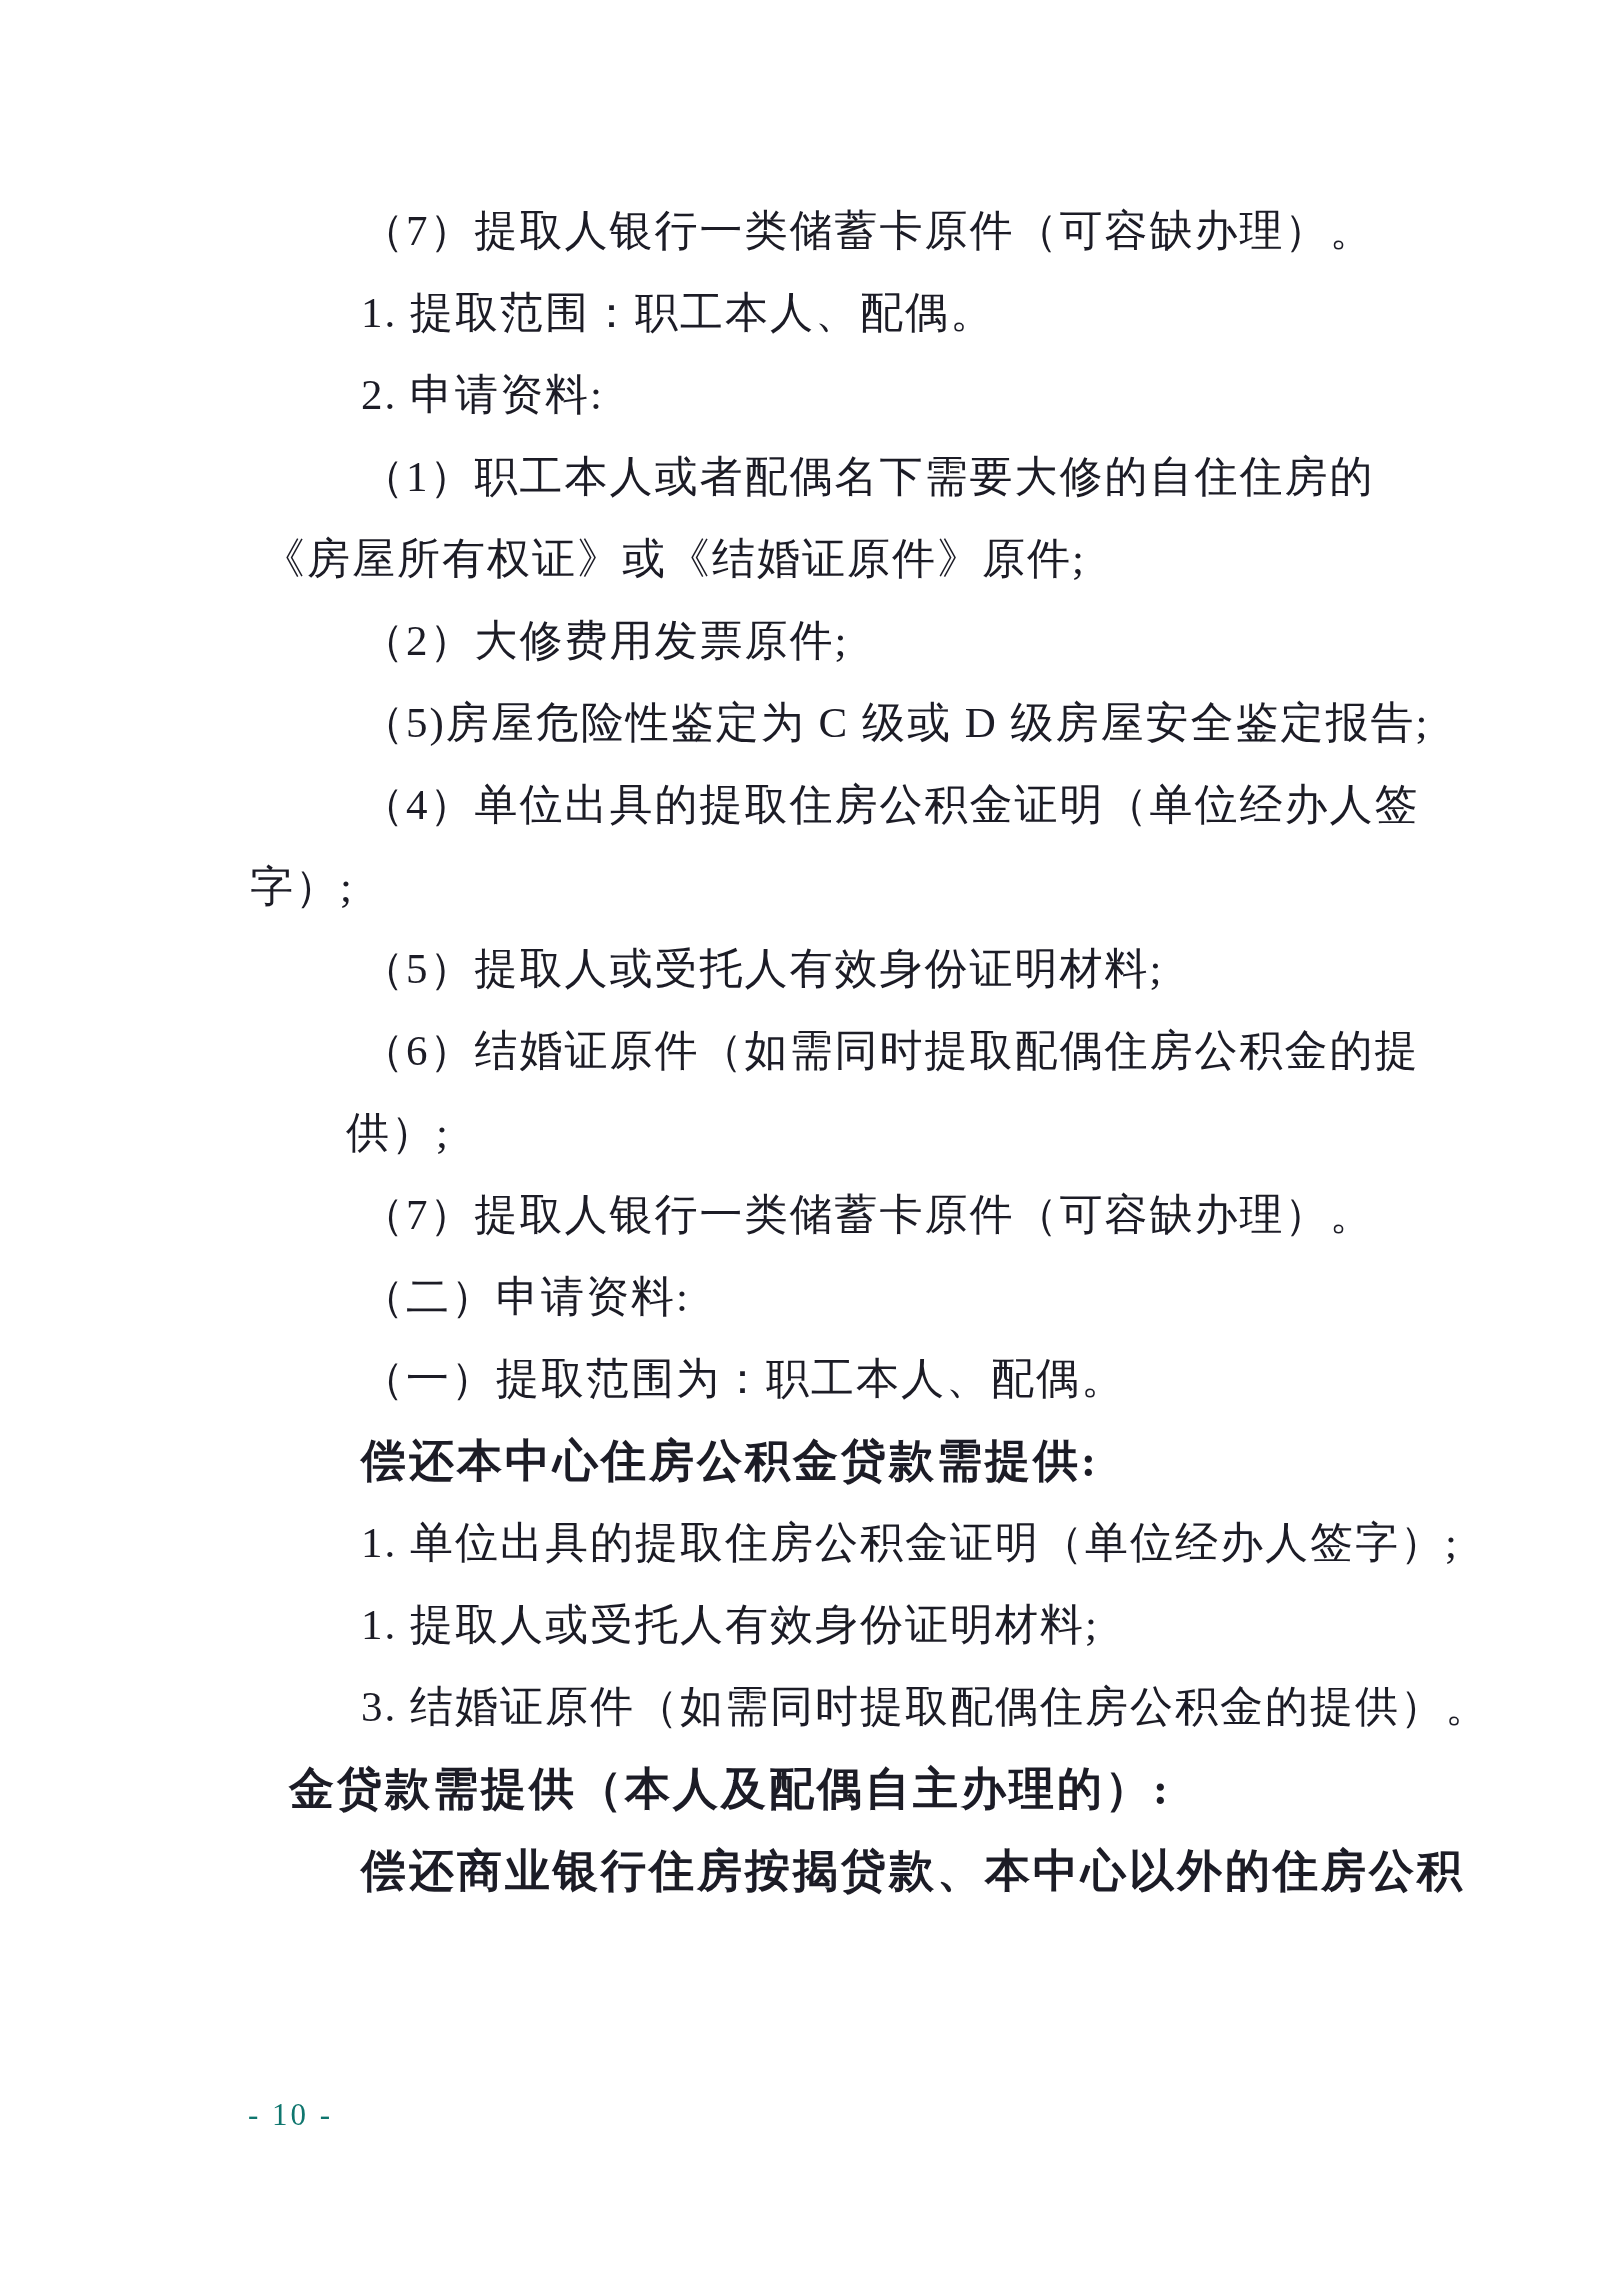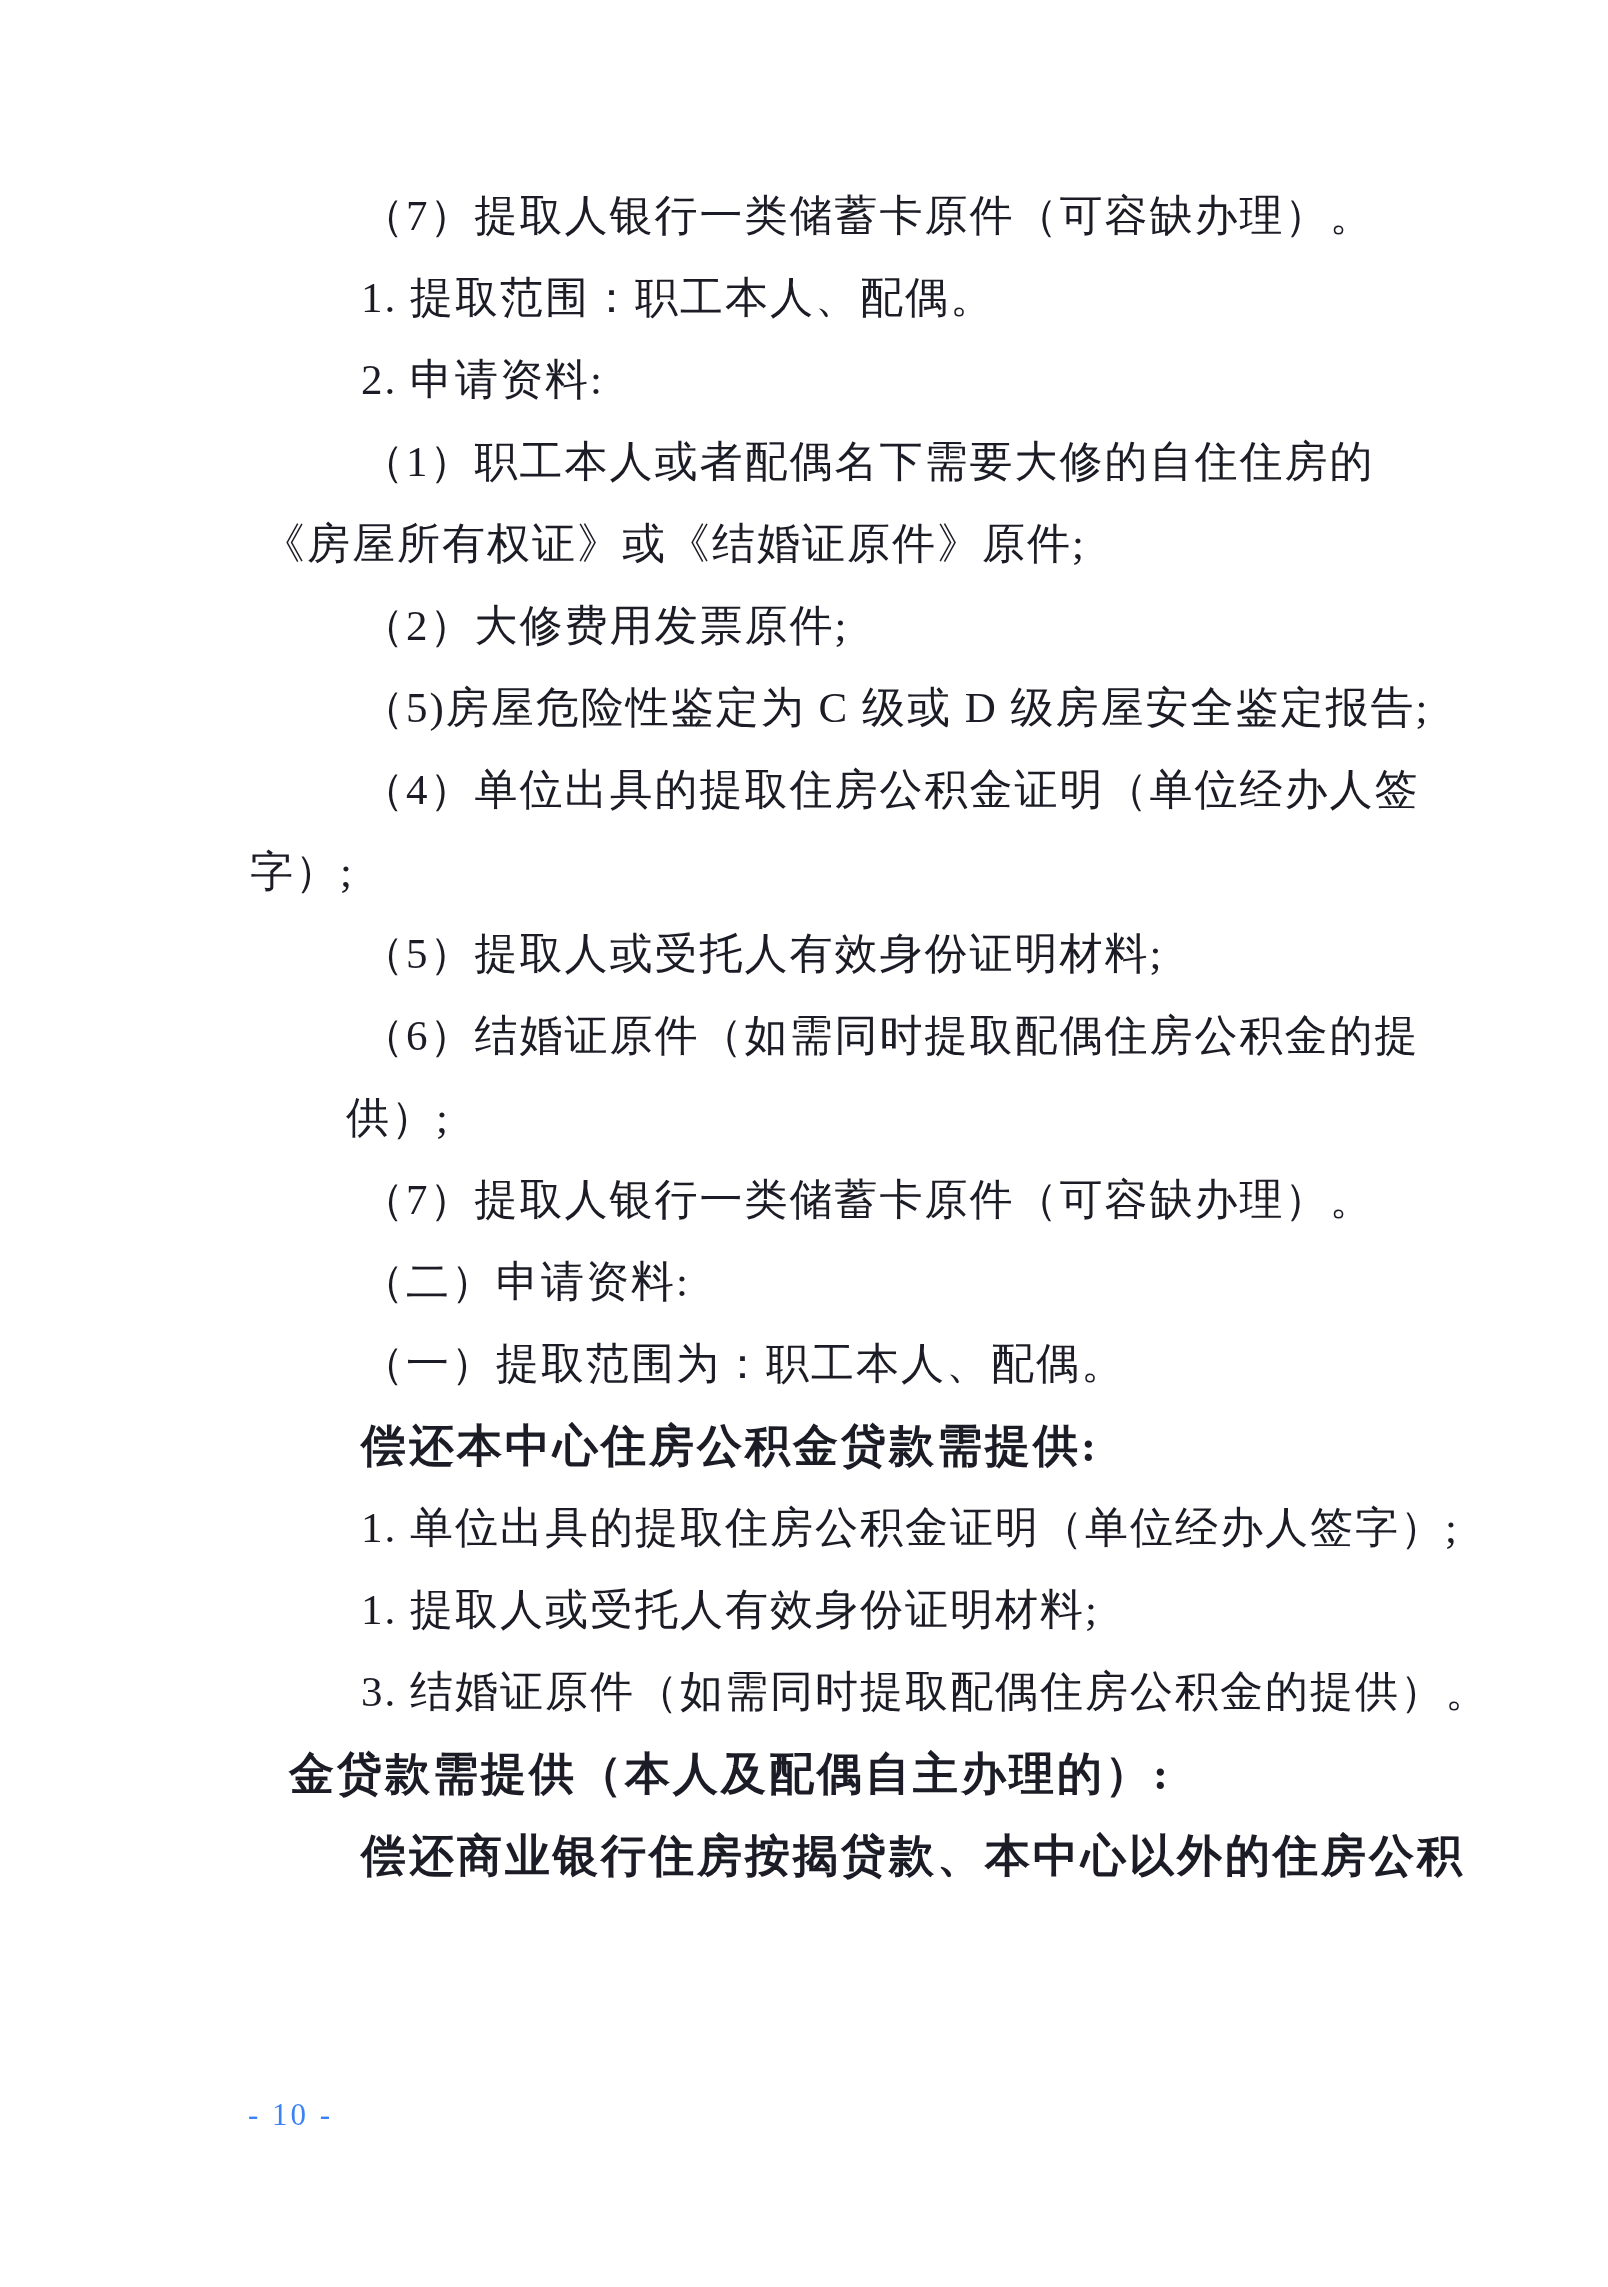--- a/index.html
+++ b/index.html
@@ -12,21 +12,21 @@
     width: 1609px;
     height: 2288px;
     background: #ffffff;
     overflow: hidden;
     font-family: "Liberation Serif", "DejaVu Serif", serif;
     color: #1c1c26;
   }
   .content {
     position: absolute;
     left: 262px;
-    top: 175px;
+    top: 190px;
     width: 1238px;
   }
   .line {
     height: 82px;
     line-height: 82px;
     font-size: 43px;
     letter-spacing: 2px;
     white-space: nowrap;
   }
   .line.bold {
@@ -37,21 +37,21 @@
   .indent    { padding-left: 99px; }  
   .indent-sm { padding-left: 27px; }   
   .indent-md { padding-left: 84px; }   
   .outdent   { margin-left: -12px; }   
   .page-number {
     position: absolute;
     left: 248px;
     top: 2097px;
     font-size: 31px;
     letter-spacing: 3px;
-    color: #3b82f6;
+    color: #0f766e;
   }
 </style>
 </head>
 <body>
 
 <div class="page">
   <div class="content">
     <div class="line indent">（7）提取人银行一类储蓄卡原件（可容缺办理）。</div>
     <div class="line indent">1. 提取范围：职工本人、配偶。</div>
     <div class="line indent">2. 申请资料:</div>

